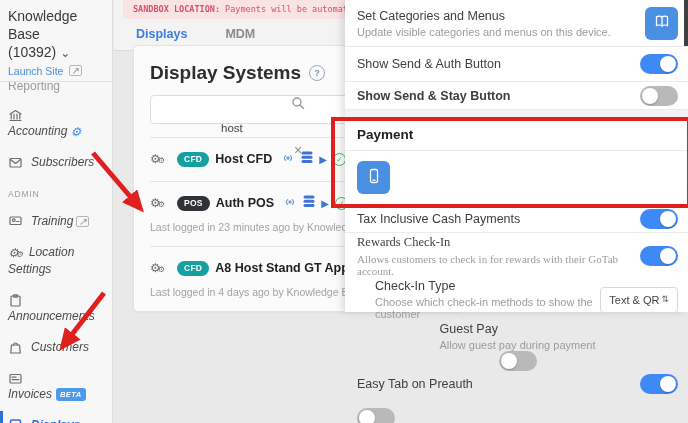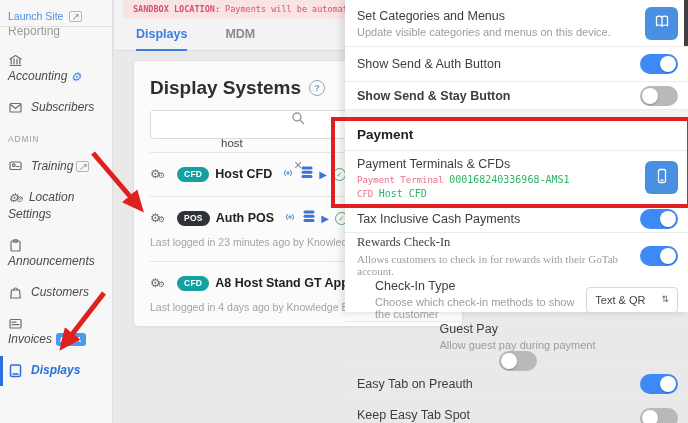--- a/index.html
+++ b/index.html
@@ -35,21 +35,21 @@
   .banner{position:absolute;left:9px;top:0;width:430px;height:19px;background:#f9e3e3;
           border-radius:0 0 4px 4px;padding:4px 10px 0;box-sizing:border-box;
           font-family:"DejaVu Sans Mono",monospace;font-size:8.5px;color:#d5536a;
           white-space:nowrap;overflow:hidden;}
   .banner b{font-weight:700;}
   .tabs{position:absolute;left:22px;bottom:-1px;display:flex;gap:38px;}
   .tab{font-size:12.5px;font-weight:700;padding-bottom:8px;border-bottom:2.5px solid transparent;}
   .tab.active{color:#3b7de0;border-bottom-color:#3b7de0;}
   .tab.inactive{color:#8b8b8b;}
   
-  .card{position:absolute;left:19px;top:60px;width:330px;height:267px;background:#fbfbfb;
+  .card{position:absolute;left:19px;top:45px;width:330px;height:267px;background:#fbfbfb;
         border:1px solid #e2e2e2;border-radius:5px;box-sizing:border-box;padding:16px 16px 0;
         box-shadow:0 1px 2px rgba(0,0,0,0.04);}
   .card-title{display:flex;align-items:center;gap:8px;font-size:19px;font-weight:700;color:#2e2e2e;}
   .help-circle{width:14px;height:14px;border:1.4px solid #93a7c0;border-radius:50%;color:#7d93b2;
                font-size:9px;font-weight:700;display:flex;align-items:center;justify-content:center;}
   .search-box{margin-top:11px;height:27px;background:#fff;border:1px solid #dcdcdc;border-radius:4px;
               display:flex;align-items:center;padding:0 9px;gap:7px;flex-direction:column;}
   .search-box input{border:none;outline:none;flex:1;font-size:11.5px;color:#444;background:transparent;
                     font-family:"Liberation Sans",sans-serif;}
   .search-x{color:#8a8a8a;font-size:14px;}
@@ -92,34 +92,39 @@
             display:flex;align-items:center;justify-content:center;flex:0 0 auto;}
   .blue-btn svg{stroke:#fff;fill:none;stroke-width:1.3;stroke-linecap:round;stroke-linejoin:round;}
   .toggle{width:38px;height:20px;border-radius:10px;position:relative;flex:0 0 auto;}
   .toggle.on{background:#3d8af7;}
   .toggle.off{background:#b9b9b9;}
   .toggle .knob{position:absolute;top:2px;width:16px;height:16px;background:#fff;border-radius:50%;
                 box-shadow:0 1px 2px rgba(0,0,0,0.25);}
   .toggle.on .knob{right:2px;}
   .toggle.off .knob{left:2px;}
   .select{border:1px solid #d8d8d8;border-radius:4px;background:#fff;padding:6px 8px;
-          font-size:11px;color:#444;display:flex;align-items:flex-start;gap:16px;flex:0 0 auto;}
+          font-size:11px;color:#444;display:flex;align-items:flex-start;gap:2px;flex:0 0 auto;}
   .sel-arrows{font-size:9px;color:#666;}
   
   .red-box{position:absolute;left:331px;top:117px;width:352px;height:83px;
            border:4px solid #e01f1f;z-index:30;pointer-events:none;}
   .arrows{position:absolute;left:0;top:0;width:688px;height:423px;z-index:40;pointer-events:none;}
   .scroll-thumb{position:absolute;right:0;top:0;width:4px;height:46px;background:#3f3f3f;z-index:20;}
 </style>
 </head>
 <body>
 
 <div id="stage">
 
   <div class="sidebar">
+    <div class="kb-title">
+      <span>Knowledge Base</span><br>
+      <span>(10392)</span>
+      <span class="kb-chevron">⌄</span>
+    </div>
     <div class="launch">
       <span>Launch Site</span>
       <span class="ext-mini">↗</span>
     </div>
     <div class="sb-divider"></div>
     <div class="clipped">
       <span>Reporting</span>
     </div>
 
     <div class="nav-item">
@@ -302,25 +307,20 @@
         </div>
     </div>
 
     <div class="section-gap"></div>
 
     <div class="drow r-payhead">
       <span>Payment</span>
     </div>
 
     <div class="drow r-pt">
-      <div class="drow-text">
-        <div class="drow-title">Payment Terminals &amp; CFDs</div>
-        <div class="mono-line"><span class="mono-key">Payment Terminal</span> <span class="mono-val">000168240336968-AMS1</span></div>
-        <div class="mono-line"><span class="mono-key">CFD</span> <span class="mono-val">Host CFD</span></div>
-      </div>
       <button class="blue-btn">
           <span><svg width="16" height="16" viewBox="0 0 16 16">
               <rect x="4.5" y="1.5" width="7" height="13" rx="1.5"></rect>
               <path d="M7 12.2 h2"></path>
             </svg></span>
         </button>
     </div>
 
     <div class="drow r-tax">
       <div class="drow-title">Tax Inclusive Cash Payments</div>
@@ -361,21 +361,20 @@
     </div>
 
     <div class="drow r-easy">
       <div class="drow-title">Easy Tab on Preauth</div>
       <div class="toggle on">
           <div class="knob"></div>
         </div>
     </div>
 
     <div class="drow r-keep">
-      <div class="drow-title">Keep Easy Tab Spot</div>
       <div class="toggle off">
           <div class="knob"></div>
         </div>
     </div>
   </div>
 
   <div class="scroll-thumb"></div>
 
   <div class="red-box"></div>
   <svg class="arrows">

